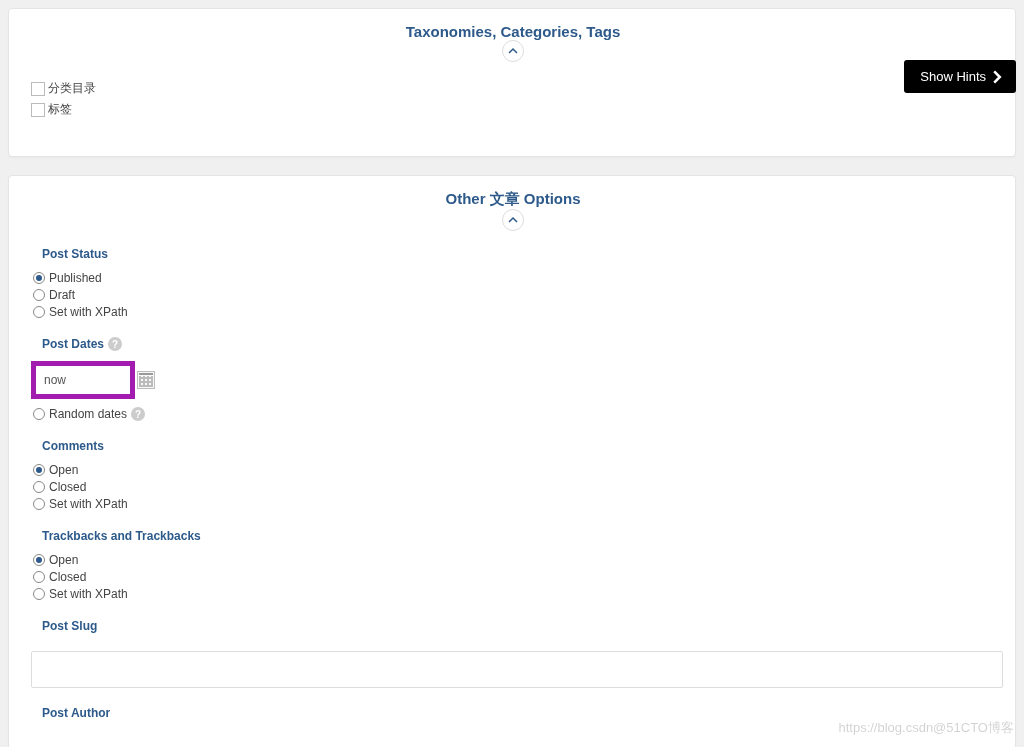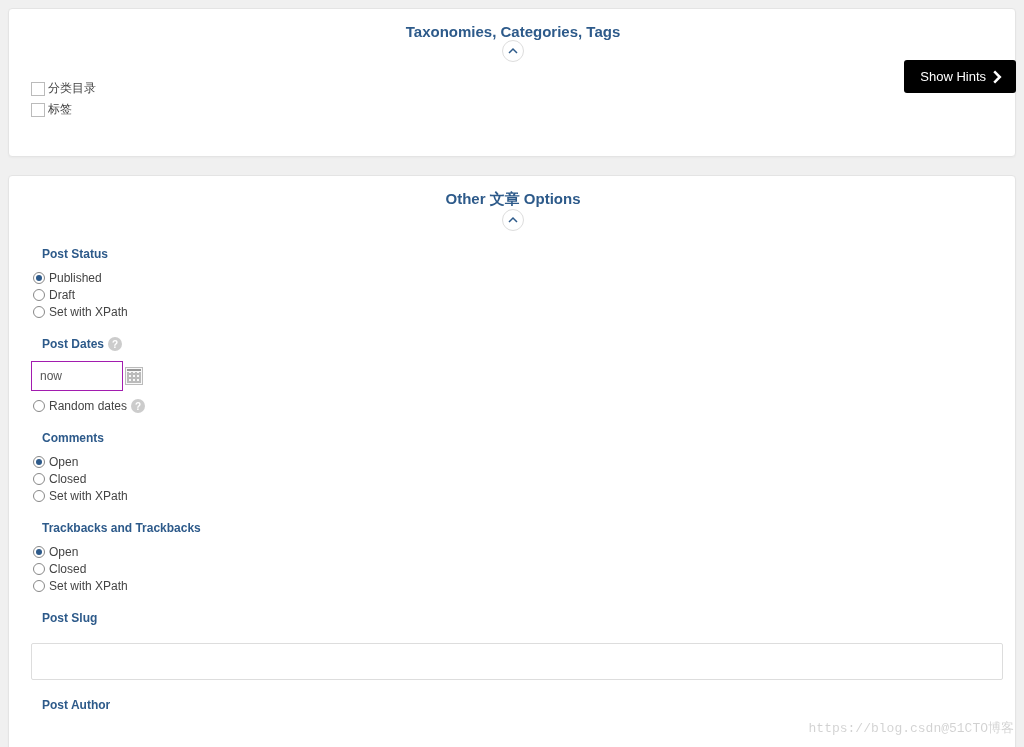--- a/index.html
+++ b/index.html
@@ -103,24 +103,24 @@
     align-items: center;
     justify-content: center;
     font-weight: bold;
   }
   .date-input-wrap {
     display: flex;
     align-items: center;
     margin: 6px 0 8px 0;
   }
   .date-input {
-    border: 1px solid #a21caf;
+    border: 5px solid #a21caf;
     padding: 7px 8px;
     font-size: 12px;
-    width: 92px;
+    width: 104px;
     color: #555;
     font-family: inherit;
   }
   .cal-icon {
     width: 18px;
     height: 18px;
     border: 1px solid #bbb;
     margin-left: 2px;
     display: inline-flex;
     flex-direction: column;
@@ -153,21 +153,20 @@
     cursor: pointer;
     border: none;
   }
   .watermark {
     position: fixed;
     right: 10px;
     bottom: 10px;
     color: rgba(0,0,0,0.18);
     font-size: 13px;
     pointer-events: none;
-    font-family: Liberation Mono, monospace;
   }
 </style>
 </head>
 <body>
 
 <div class="panel">
   <div class="panel-header">
     <div class="panel-title">Taxonomies, Categories, Tags</div>
     <div class="collapse-btn">
       <svg viewBox="0 0 10 10">

